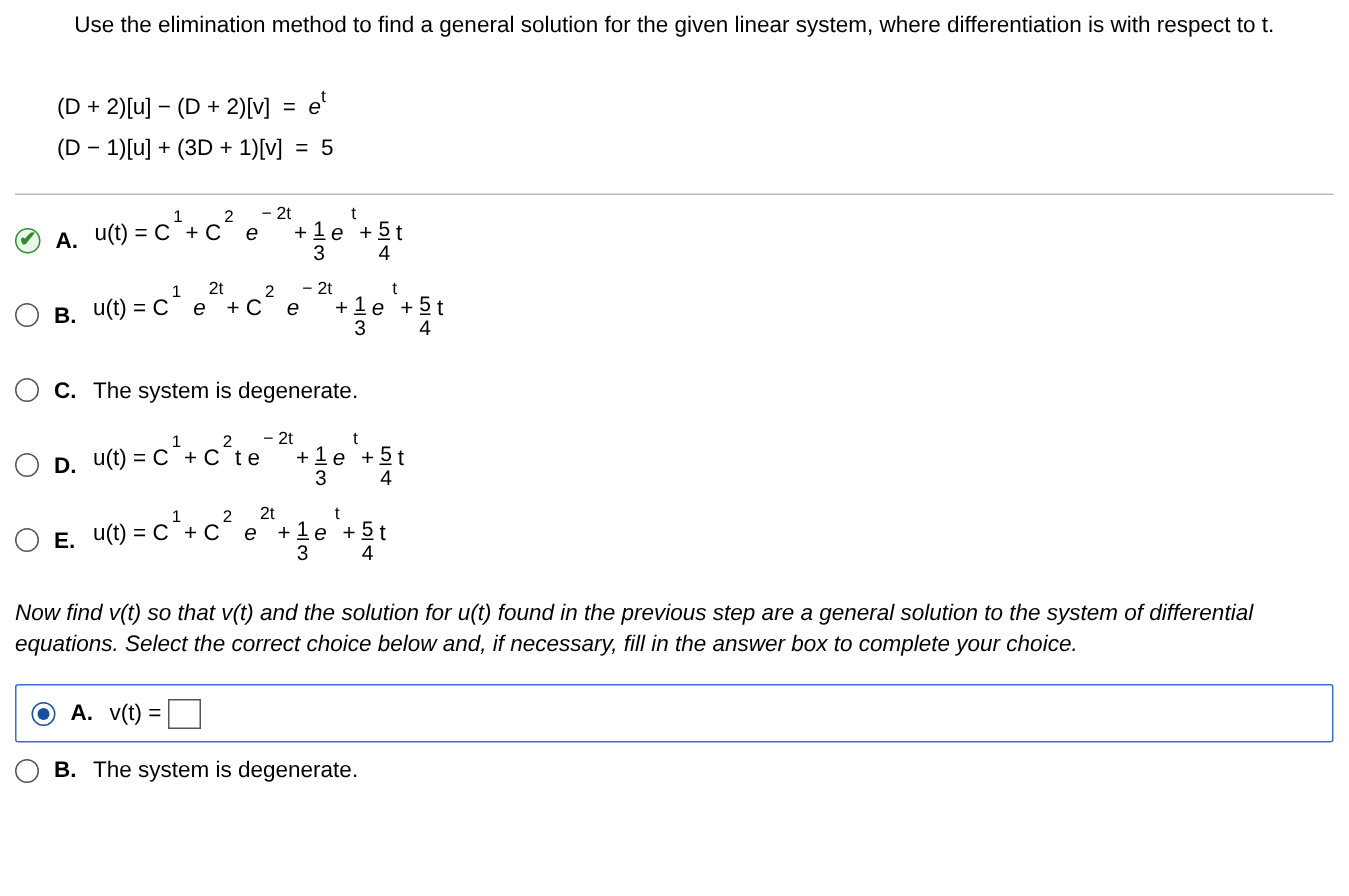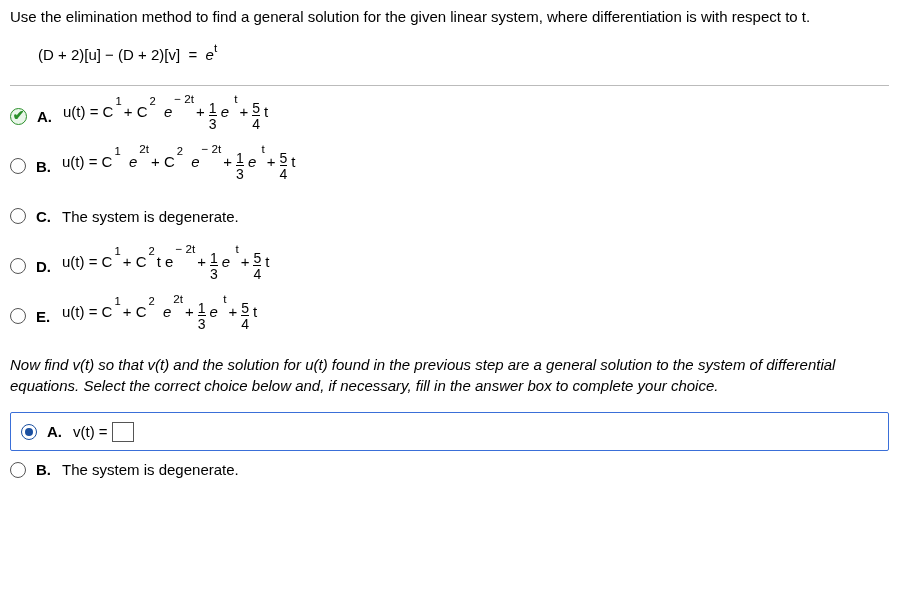--- a/index.html
+++ b/index.html
@@ -4,21 +4,21 @@
 <style>
   body {
     font-family: Arial, Helvetica, sans-serif;
     font-size: 15px;
     color: #000;
     margin: 0;
     padding: 6px 10px;
     width: 879px;
     line-height: 1.4;
   }
-  .intro { margin-bottom: 14px; }
+  .intro { margin-bottom: 31px; text-align: center; }
   .eqblock { margin: 6px 0 17px 28px; line-height: 1.8; }
   hr { border: none; border-top: 1px solid #bbb; margin: 4px 0 8px 0; }
   .options { margin: 0 0 18px 0; }
   .optrow { display: flex; align-items: center; margin: 10px 0; min-height: 40px; }
   .radio { width: 14px; height: 14px; border: 1.5px solid #555; border-radius: 50%; flex: 0 0 auto; display: flex; align-items: center; justify-content: center; }
   .radio.checked.correct::after { content: "✔"; color: #2a8f2a; font-size: 14px; font-weight: bold; }
   .radio.checked.dot::after { content: ""; width: 8px; height: 8px; background: #1a4fa0; border-radius: 50%; display: block; }
   .radio.checked.correct { border-color: #2a8f2a; background:#e9f6e9; width:15px; height:15px;}
   .radio.checked.dot { border-color: #1a4fa0; }
   .olabel { font-weight: bold; width: 26px; flex: 0 0 auto; margin-left: 10px; }
@@ -37,20 +37,25 @@
 </head>
 <body>
 
 <div class="intro">Use the elimination method to find a general solution for the given linear system, where differentiation is with respect to t.</div>
 
 <div class="eqblock">
   <div>
     <span>(D + 2)[u] − (D + 2)[v]</span>
     &nbsp;<span>=</span>&nbsp;
     <span class="ital">e</span><span class="expo">t</span>
+  </div>
+  <div>
+    <span>(D − 1)[u] + (3D + 1)[v]</span>
+    &nbsp;<span>=</span>&nbsp;
+    <span>5</span>
   </div>
 </div>
 
 <hr>
 
 <div class="options">
 
   <div class="optrow">
     <span class="radio checked correct"></span>
     <span class="olabel">A.</span>

